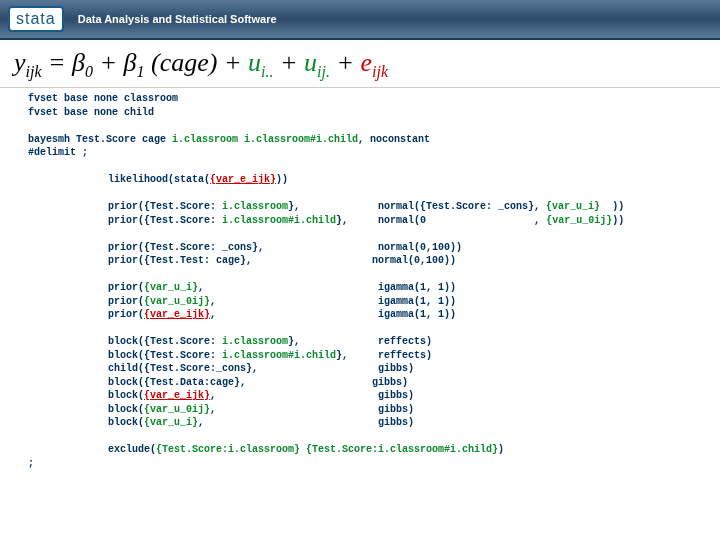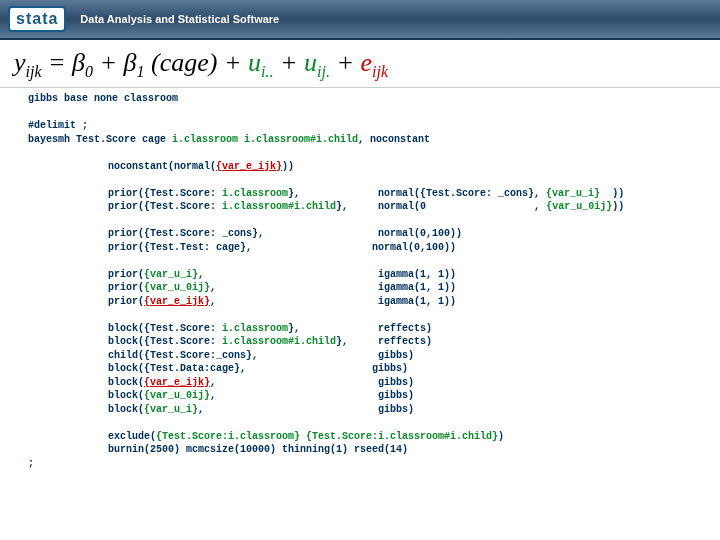--- a/index.html
+++ b/index.html
@@ -17,21 +17,21 @@
     display: flex;
     align-items: center;
     border-bottom: 2px solid #1a3a5a;
   }
   .logo {
     background: #fff;
     border: 2px solid #1a5a8a;
     border-radius: 4px;
     padding: 2px 6px;
     margin-left: 8px;
-    font-weight: bold;
+    font-weight: normal;
     font-size: 16px;
     color: #1a5a8a;
     letter-spacing: 1px;
   }
   .header-title {
     color: #fff;
     font-weight: bold;
     font-size: 11px;
     margin-left: 14px;
   }
@@ -76,41 +76,41 @@
   <span class="eq-black">(cage)</span>
   <span class="eq-black"> + </span>
   <span class="eq-green"><span>u</span><span class="sub">i..</span></span>
   <span class="eq-black"> + </span>
   <span class="eq-green"><span>u</span><span class="sub">ij.</span></span>
   <span class="eq-black"> + </span>
   <span class="eq-red"><span>e</span><span class="sub">ijk</span></span>
 </div>
 
 <div class="code">
-  <div class="row">gibbs base none classroom</div>
+  <div class="row">fvset base none classroom</div>
+  <div class="row">fvset base none child</div>
   <div class="row">&nbsp;</div>
+  <div class="row"><span>bayesmh Test.Score cage </span><span class="green">i.classroom i.classroom#i.child</span><span>, noconstant</span></div>
   <div class="row">#delimit ;</div>
-  <div class="row"><span>bayesmh Test.Score cage </span><span class="green">i.classroom i.classroom#i.child</span><span>, noconstant</span></div>
   <div class="row">&nbsp;</div>
-  <div class="row indent1"><span>noconstant(normal(</span><span class="red">{var_e_ijk}</span><span>))</span></div>
+  <div class="row indent1"><span>likelihood(stata(</span><span class="red">{var_e_ijk}</span><span>))</span></div>
   <div class="row">&nbsp;</div>
   <div class="row indent1"><span>prior({Test.Score: </span><span class="green">i.classroom</span><span>},</span>             <span>normal({Test.Score: _cons}, </span><span class="green">{var_u_i}</span><span>  ))</span></div>
   <div class="row indent1"><span>prior({Test.Score: </span><span class="green">i.classroom#i.child</span><span>},</span>     <span>normal(0                  , </span><span class="green">{var_u_0ij}</span><span>))</span></div>
   <div class="row">&nbsp;</div>
   <div class="row indent1"><span>prior({Test.Score: _cons},</span>                   <span>normal(0,100))</span></div>
   <div class="row indent1"><span>prior({Test.Test: cage},</span>                    <span>normal(0,100))</span></div>
   <div class="row">&nbsp;</div>
   <div class="row indent1"><span>prior(</span><span class="green">{var_u_i}</span><span>,</span>                             <span>igamma(1, 1))</span></div>
   <div class="row indent1"><span>prior(</span><span class="green">{var_u_0ij}</span><span>,</span>                           <span>igamma(1, 1))</span></div>
   <div class="row indent1"><span>prior(</span><span class="red">{var_e_ijk}</span><span>,</span>                           <span>igamma(1, 1))</span></div>
   <div class="row">&nbsp;</div>
   <div class="row indent1"><span>block({Test.Score: </span><span class="green">i.classroom</span><span>},</span>             <span>reffects)</span></div>
   <div class="row indent1"><span>block({Test.Score: </span><span class="green">i.classroom#i.child</span><span>},</span>     <span>reffects)</span></div>
   <div class="row indent1"><span>child({Test.Score:_cons},</span>                    <span>gibbs)</span></div>
   <div class="row indent1"><span>block({Test.Data:cage},</span>                     <span>gibbs)</span></div>
   <div class="row indent1"><span>block(</span><span class="red">{var_e_ijk}</span><span>,</span>                           <span>gibbs)</span></div>
   <div class="row indent1"><span>block(</span><span class="green">{var_u_0ij}</span><span>,</span>                           <span>gibbs)</span></div>
   <div class="row indent1"><span>block(</span><span class="green">{var_u_i}</span><span>,</span>                             <span>gibbs)</span></div>
   <div class="row">&nbsp;</div>
   <div class="row indent1"><span>exclude(</span><span class="green">{Test.Score:i.classroom} {Test.Score:i.classroom#i.child}</span><span>)</span></div>
-  <div class="row indent1">burnin(2500) mcmcsize(10000) thinning(1) rseed(14)</div>
   <div class="row">;</div>
 </div>
 
 </body></html>

